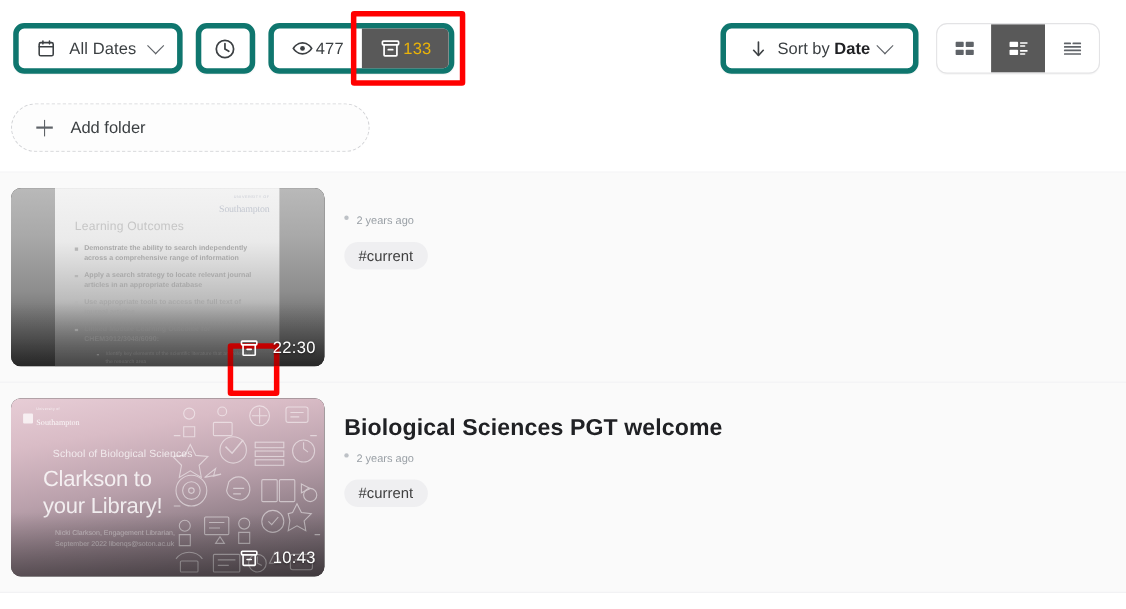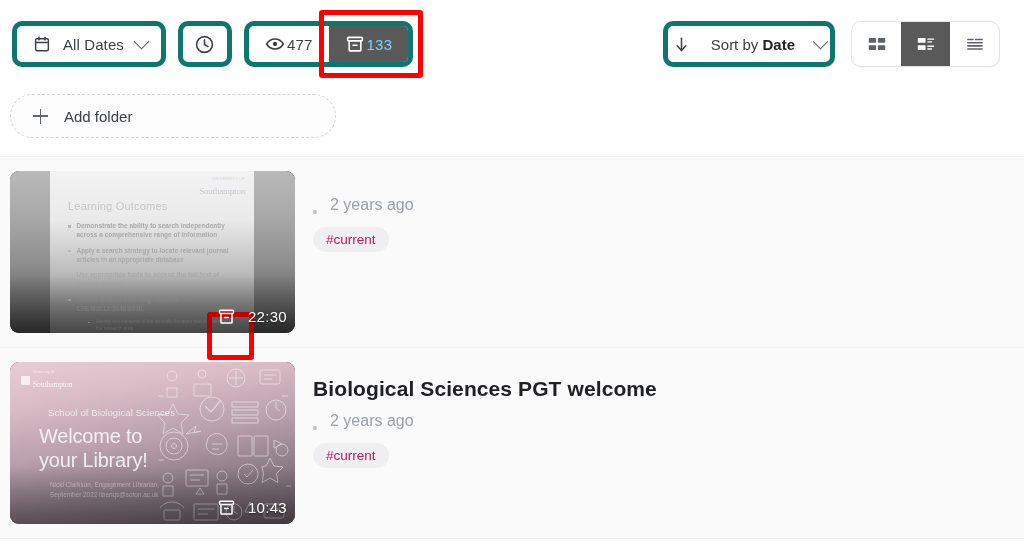--- a/index.html
+++ b/index.html
@@ -36,34 +36,34 @@
 
   .lbl-dates { font-size: 15px; color: #3c4043; letter-spacing: .1px; }
   .chev { width: 11px; height: 11px; border-right: 1.8px solid #5f6368; border-bottom: 1.8px solid #5f6368;
           transform: rotate(45deg) translate(-2px,-2px); }
 
   .seg {
     display: flex; align-items: center; gap: 2px;
     height: 46px; padding: 0 16px;
     font-size: 15px; color: #3c4043;
   }
-  .seg.active { background: #595959; color: #7dd3fc; }
+  .seg.active { background: #595959; color: #eab308; }
   .seg-num { font-weight: 400; letter-spacing: .2px; }
 
   
   .annot {
     position: absolute;
     border: 5px solid #ff0000;
     border-radius: 3px;
     pointer-events: none;
   }
   #annot-archive { left: 319px; top: 10px; width: 104px; height: 68px; }
   #annot-thumb   { left: 207px; top: 312px; width: 47px; height: 48px; }
 
-  .pill-sort { padding: 0 4px; gap: 20px; }
+  .pill-sort { padding: 0 20px; gap: 8px; }
   .sort-txt { font-size: 15px; color: #3c4043; }
   .sort-txt b { font-weight: 700; color: #202124; }
 
   .viewgroup {
     display: flex; height: 46px;
     border: 1px solid #e3e3e5; border-radius: 10px; overflow: hidden; background: #fff;
     box-shadow: 0 1px 1px rgba(0,0,0,.03);
   }
   .vbtn { width: 49px; display: flex; align-items: center; justify-content: center; }
   .vbtn.active { background: #595959; }
@@ -107,28 +107,28 @@
     z-index: 4;
   }
   .thumb-badge .dur { font-size: 15px; }
 
   .meta { padding-top: 14px; min-width: 0; }
   .meta-title {
     font-size: 21px; font-weight: 700; color: #202124;
     letter-spacing: .1px; line-height: 1.2;
   }
   .meta-sub {
-    margin-top: 11px; font-size: 16px; color: #9aa0a6;
-    display: flex; align-items: flex-end; gap: 13px;
+    margin-top: 11px; font-size: 10px; color: #9aa0a6;
+    display: flex; align-items: flex-start; gap: 7px;
   }
   .dot { width: 4px; height: 4px; border-radius: 50%; background: #bdc1c6; flex: none; }
   .tagrow { margin-top: 13px; }
   .tag {
     display: inline-block;
-    background: #efeff1; color: #be185d;
+    background: #efeff1; color: #404040;
     font-size: 13.5px; border-radius: 13px;
     padding: 5px 13px;
   }
 
   
   .slide1 {
     position: absolute; inset: 0;
     background: linear-gradient(180deg,#b9b9b9 0%,#a8a8a8 28%,#8d8d8d 58%,#5e5e5e 85%,#3b3b3b 100%);
   }
   .slide1-page {
@@ -398,21 +398,21 @@
           <path d="M8 34h6M132 34h6M8 98h6M136 124h5"></path>
         </svg>
         <div class="s2-logo">
           <span class="mark"></span>
           <span class="txt">
             <span class="u">University of</span>
             <span class="n">Southampton</span>
           </span>
         </div>
         <div class="s2-school">School of Biological Sciences</div>
-        <div class="s2-title">Welcome to your Library!</div>
+        <div class="s2-title">Clarkson to your Library!</div>
         <div class="s2-credit">Nicki Clarkson, Engagement Librarian, September 2022 libenqs@soton.ac.uk</div>
       </div>
       <div class="scrim"></div>
       <div class="thumb-badge">
         <span>
           <svg class="icon" width="19" height="19" viewBox="0 0 24 24" fill="none" stroke="#ffffff" stroke-width="1.9" stroke-linecap="round">
             <rect x="3.2" y="4" width="17.6" height="4.2" rx="1"></rect>
             <path d="M5 8.8v10.4a1 1 0 0 0 1 1h12a1 1 0 0 0 1-1V8.8"></path>
             <line x1="9.6" y1="13.4" x2="14.4" y2="13.4"></line>
           </svg>

